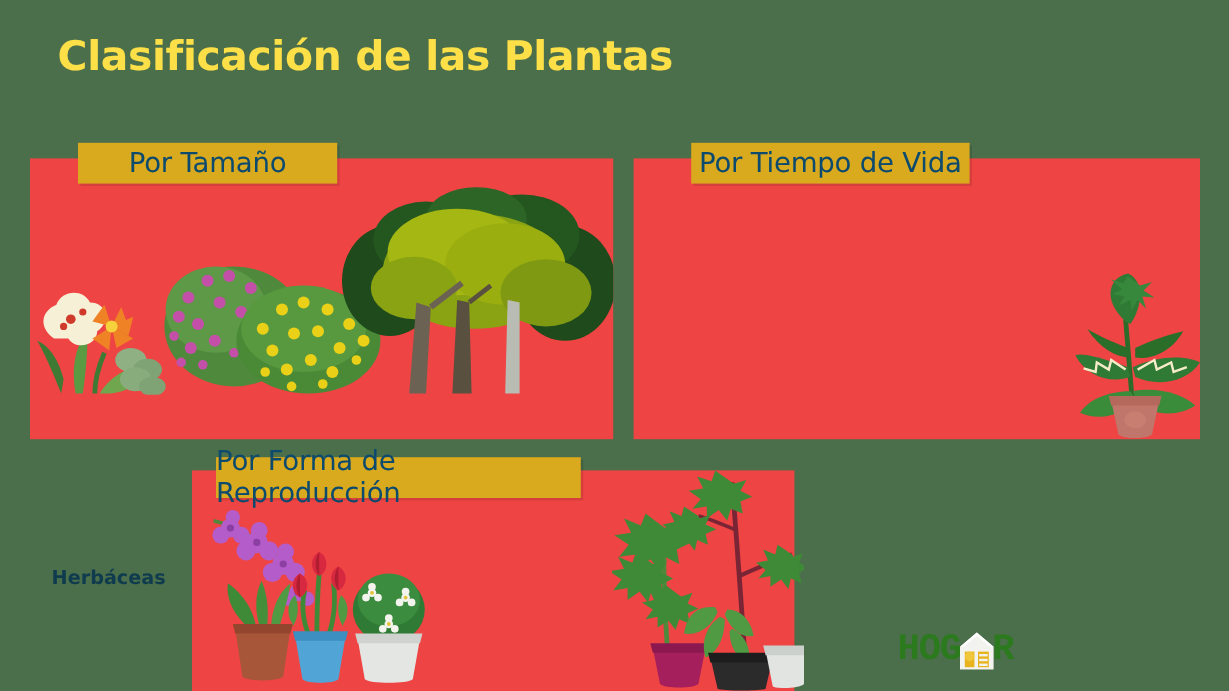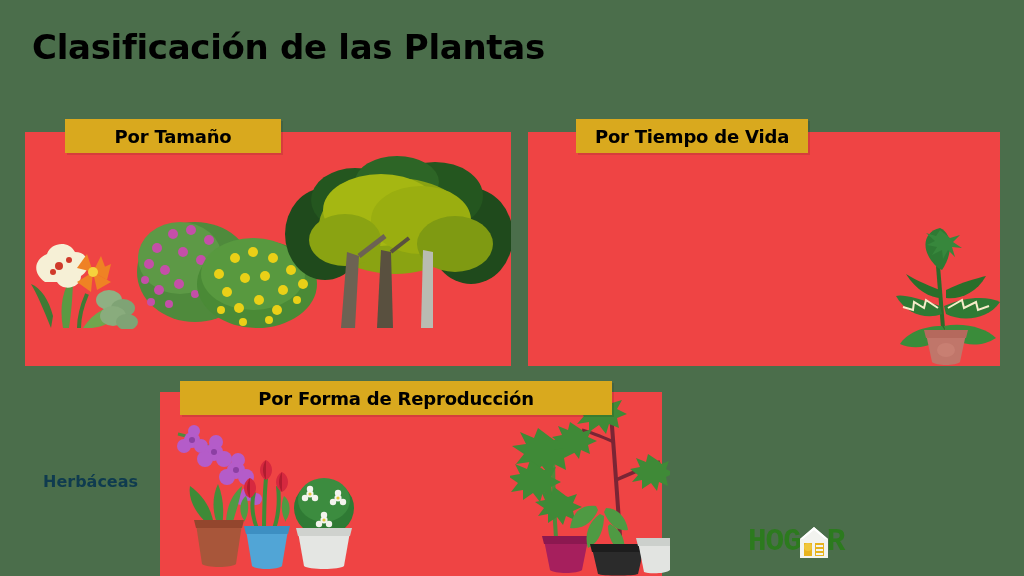--- a/index.html
+++ b/index.html
@@ -6,43 +6,43 @@
   body{
     width:1024px;height:576px;overflow:hidden;
     background:#4b6e4b;
     font-family:"Liberation Sans", sans-serif;
     position:relative;
   }
   .stage{position:absolute;inset:0;}
 
   
   .page-title{
-    position:absolute;left:32px;top:27px;
-    font-size:34px;font-weight:bold;color:#000000;
+    position:absolute;left:48px;top:27px;
+    font-size:34px;font-weight:bold;color:#fde047;
     letter-spacing:-0.3px;
     font-family:"DejaVu Sans", sans-serif;
   }
 
   
   .panel{position:absolute;background:#ef4444;}
   #panel-size{left:25px;top:132px;width:486px;height:234px;}
   #panel-life{left:528px;top:132px;width:472px;height:234px;}
   #panel-repro{left:160px;top:392px;width:502px;height:184px;}
 
   .badge{
-    position:absolute;background:#d9a91e;color:#000000;
-    font-weight:bold;font-size:18px;
+    position:absolute;background:#d9a91e;color:#0c4a6e;
+    font-weight:normal;font-size:23px;
     display:flex;align-items:center;justify-content:center;
     font-family:"DejaVu Sans", sans-serif;
     letter-spacing:-0.2px;
     box-shadow:2px 2px 0 rgba(0,0,0,.10);
   }
   #badge-size{left:65px;top:119px;width:216px;height:34px;}
   #badge-life{left:555px;top:119px;width:232px;height:34px;margin-left:21px;}
-  #badge-repro{left:180px;top:381px;width:432px;height:34px;}
+  #badge-repro{left:180px;top:381px;width:304px;height:34px;}
 
   .cat-label{
     position:absolute;color:#0f3b4f;font-weight:bold;font-size:16px;
     font-family:"DejaVu Sans", sans-serif;
   }
   #lbl-herb{left:18px;top:340px;}
   #lbl-arb{left:186px;top:340px;}
   #lbl-arbo{left:355px;top:340px;}
 
   

